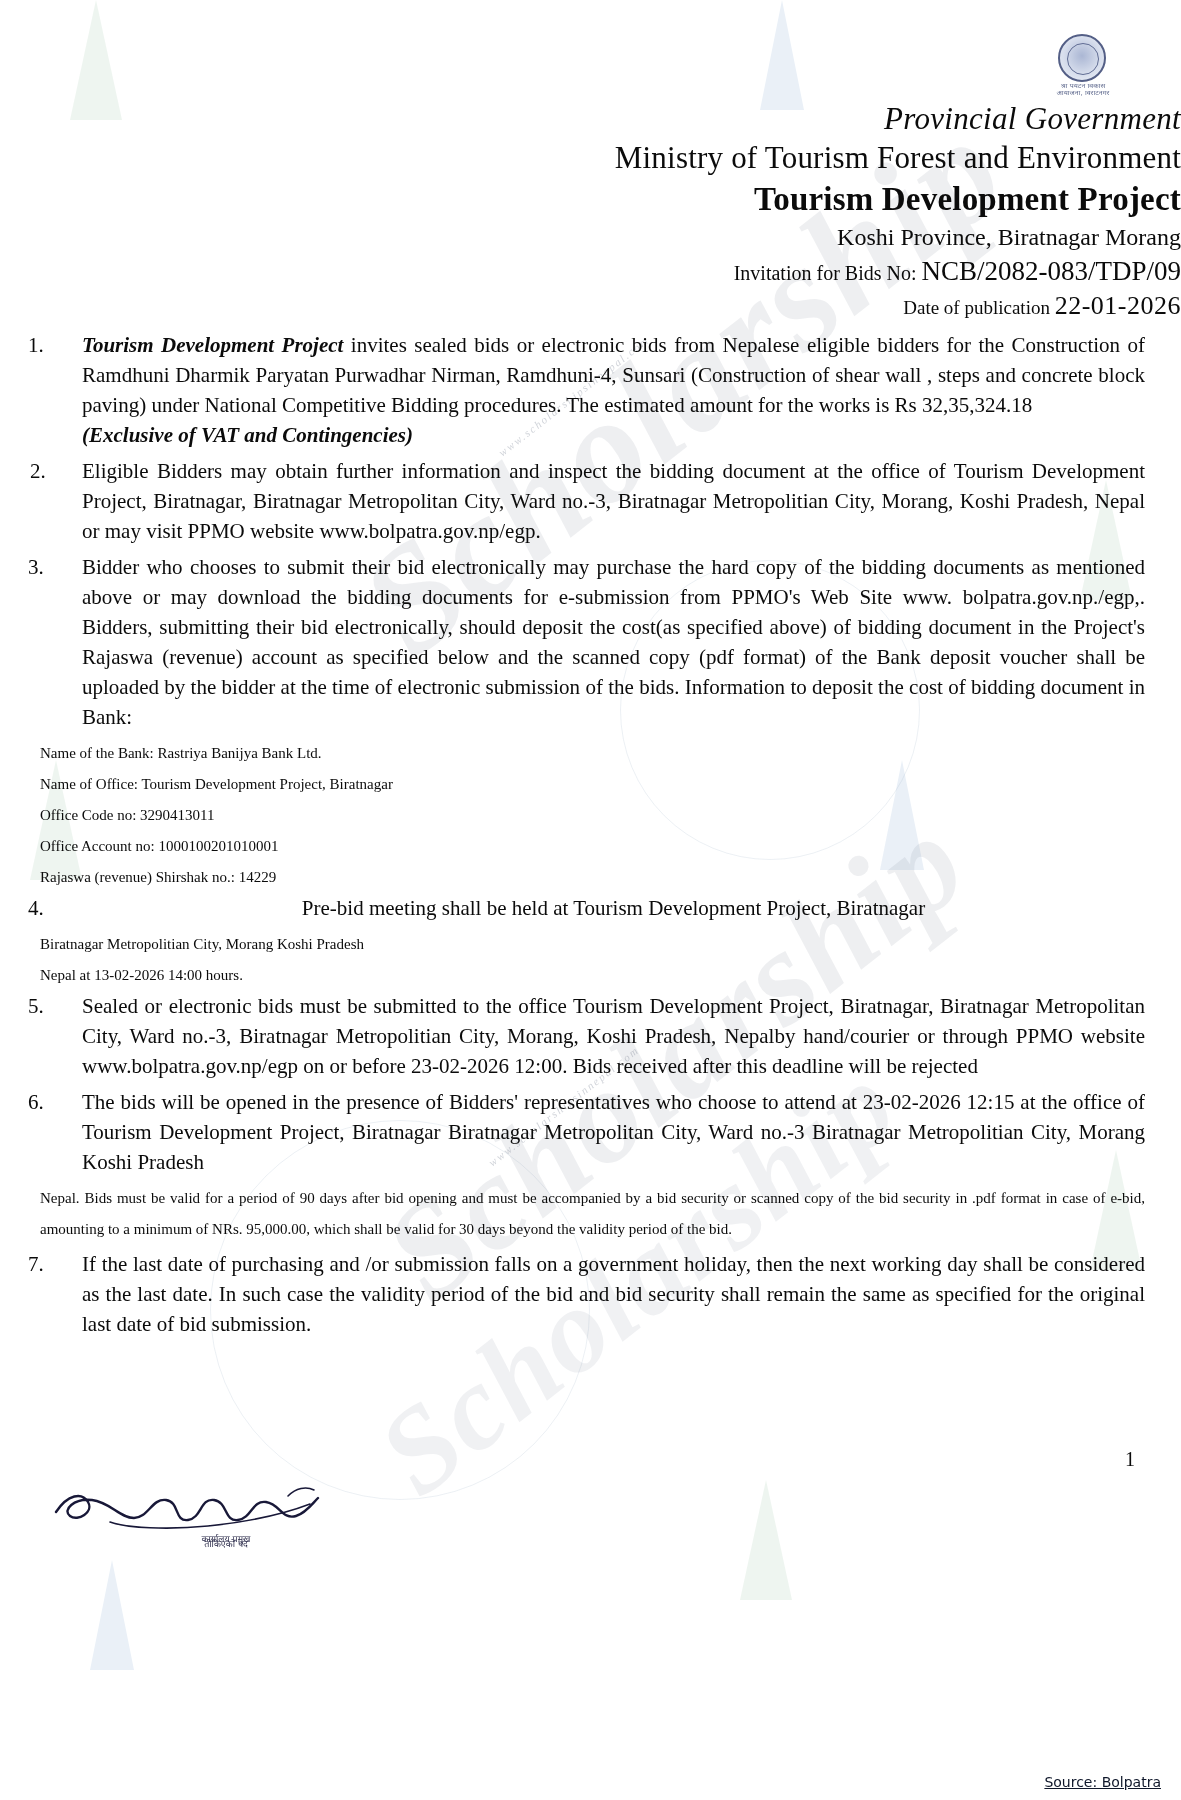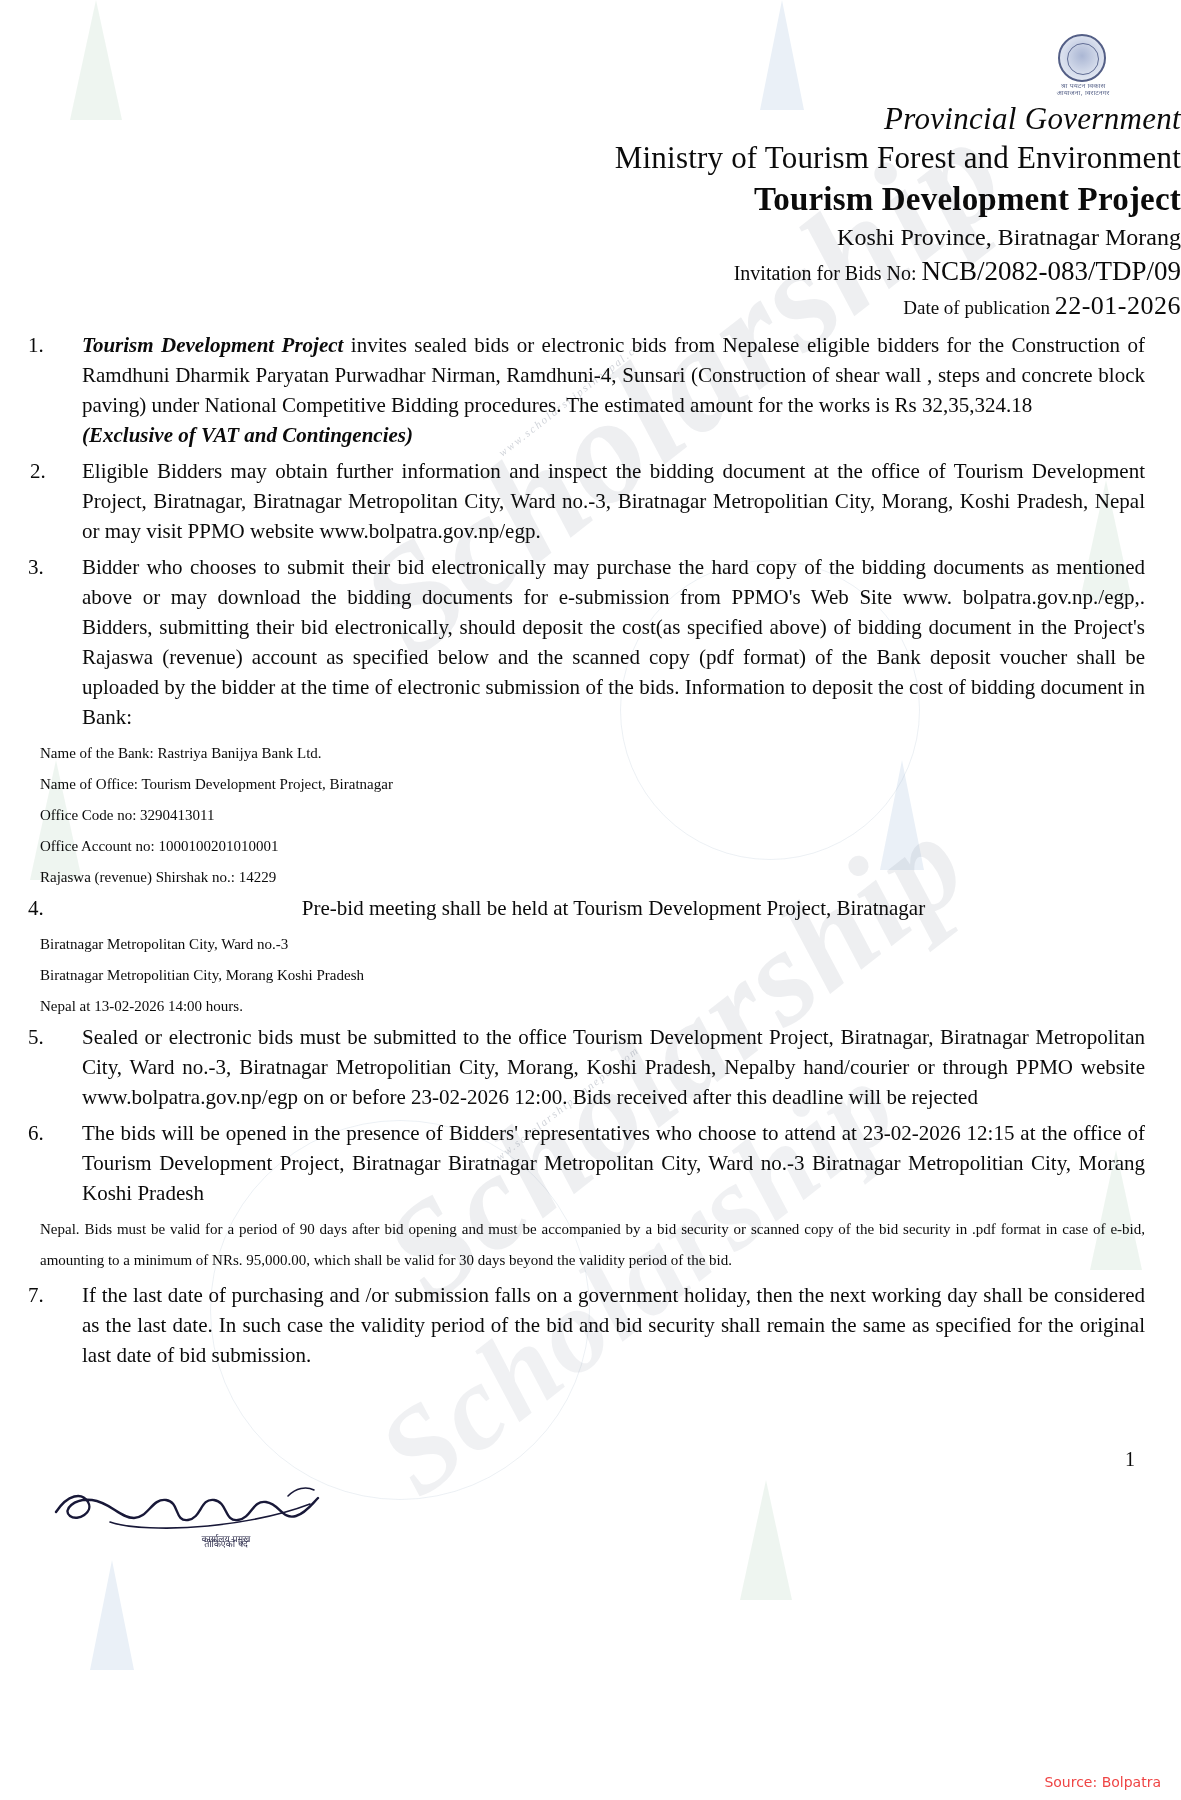--- a/index.html
+++ b/index.html
@@ -234,21 +234,22 @@
     top: 1448px;
     font-size: 20px;
   }
 
   .source {
     position: absolute;
     right: 20px;
     bottom: 10px;
     font-family: "DejaVu Sans", sans-serif;
     font-size: 14px;
-    color: #ef4444;
+    color: #0f172a;
+    text-decoration: underline;
   }
 </style>
 </head>
 <body>
 
 <div class="wm-layer">
   <div class="wm-flag" style="left:70px; top:0px;"></div>
   <div class="wm-blue" style="left:760px; top:0px;"></div>
   <div class="wm-flag" style="left:1080px; top:480px;"></div>
   <div class="wm-flag" style="left:30px; top:760px;"></div>
@@ -310,21 +311,20 @@
     <div class="subline">Name of the Bank: Rastriya Banijya Bank Ltd.</div>
     <div class="subline">Name of Office: Tourism Development Project, Biratnagar</div>
     <div class="subline">Office Code no: 3290413011</div>
     <div class="subline">Office Account no: 1000100201010001</div>
     <div class="subline">Rajaswa (revenue) Shirshak no.: 14229</div>
 
     <div class="clause">
       <div class="num">4.</div>
       <div class="body-txt nojust">Pre-bid meeting shall be held at Tourism Development Project, Biratnagar</div>
     </div>
-    <div class="subline">Biratnagar Metropolitan City, Ward no.-3</div>
     <div class="subline">Biratnagar Metropolitian City, Morang Koshi Pradesh</div>
     <div class="subline">Nepal at 13-02-2026 14:00 hours.</div>
 
     <div class="clause">
       <div class="num">5.</div>
       <div class="body-txt">Sealed or electronic bids must be submitted to the office Tourism Development Project, Biratnagar, Biratnagar Metropolitan City, Ward no.-3, Biratnagar Metropolitian City, Morang, Koshi Pradesh, Nepalby hand/courier or through PPMO website www.bolpatra.gov.np/egp on or before 23-02-2026 12:00. Bids received after this deadline will be rejected</div>
     </div>
 
     <div class="clause">
       <div class="num">6.</div>

